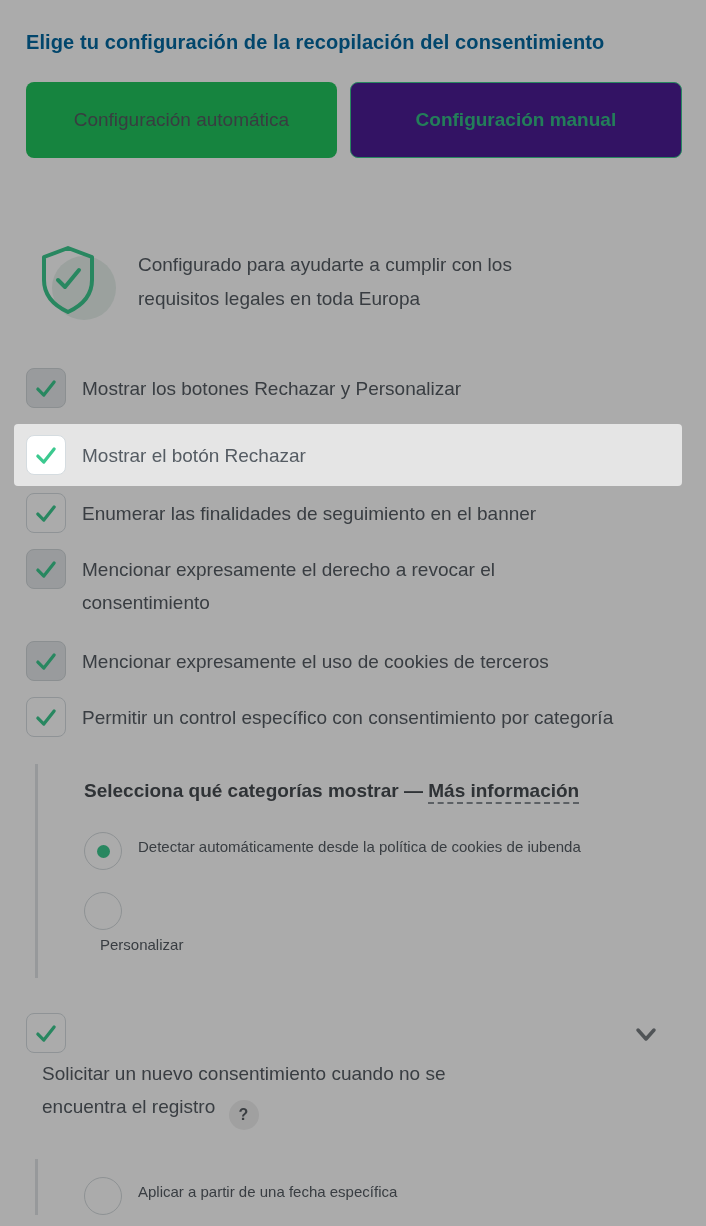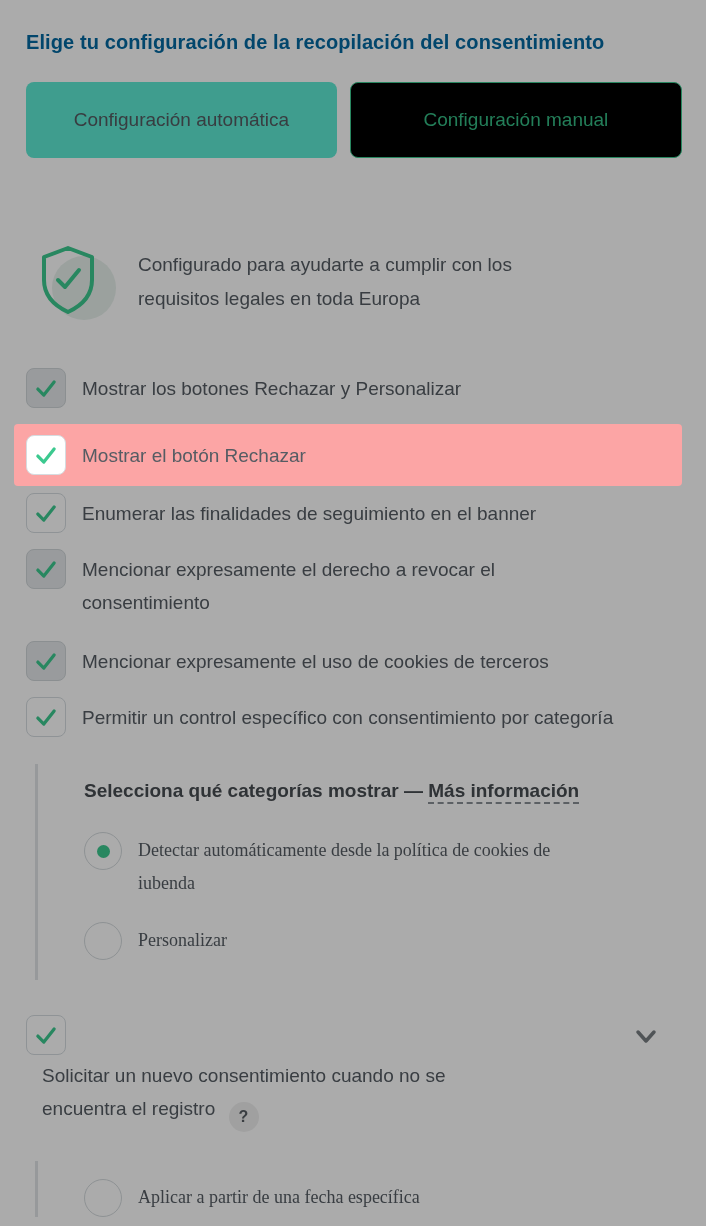--- a/index.html
+++ b/index.html
@@ -24,24 +24,24 @@
     font-size:20px; font-weight:700; color:#0369a1;
     letter-spacing:0.1px; line-height:1.25;
   }
 
   
   .mode-toggle { display:flex; gap:13px; margin-top:27px; }
   .btn {
     height:76px; display:flex; align-items:center; justify-content:center;
     border-radius:8px; font-size:19px; cursor:pointer;
   }
-  .btn-auto { width:337px; background:#5eead4; color:#545b61; border:none; }
+  .btn-auto { width:337px; background:#22c55e; color:#545b61; border:none; }
   .btn-manual {
-    width:360px; background:#000000; border:1.5px solid #3cc98f;
-    color:#35bd85; font-weight:400;
+    width:360px; background:#4c1d95; border:1.5px solid #3cc98f;
+    color:#35bd85; font-weight:700;
   }
 
   
   .compliance { display:flex; margin-top:84px; align-items:flex-start; }
   .shield-wrap { position:relative; width:100px; height:86px; margin-left:12px; flex:none; }
   .shield-halo {
     position:absolute; left:14px; top:14px; width:64px; height:64px;
     border-radius:50%; background:#e7f1ec;
   }
   .shield-wrap svg { position:absolute; left:0; top:0; }
@@ -62,48 +62,48 @@
   .option-label {
     font-size:19px; line-height:33px; margin-left:16px; margin-top:4px; color:#555c63;
   }
   .w500 { max-width:500px; }
   .w540 { max-width:540px; }
   .w470 { max-width:470px; }
 
   
   .option-row.highlighted {
     position:relative; z-index:60;
-    background:#fca5a5; border-radius:4px;
+    background:#e5e5e5; border-radius:4px;
     margin-left:-12px; padding:11px 0 11px 12px; margin-bottom:7px;
   }
 
   
   .subsection {
     border-left:3px solid #e2e5e7;
     margin-left:9px; padding-left:46px;
   }
   .subsection.categories { margin-top:27px; padding-top:14px; padding-bottom:20px; }
   .subsection.reconsent { margin-top:29px; padding-top:18px; }
   .subsection-heading { font-size:19px; font-weight:700; color:#474c51; line-height:26px; }
   .more-info-link {
     color:#474c51; text-decoration:none; cursor:pointer;
     border-bottom:2px dashed #8a9096; padding-bottom:1px;
   }
   .radio-row { display:flex; align-items:flex-start; margin-top:28px; }
-  .radio-row + .radio-row { margin-top:22px; }
+  .radio-row + .radio-row { margin-top:22px;flex-direction:column; }
   .subsection.reconsent .radio-row { margin-top:0; }
   .subsection.reconsent .radio-row + .radio-row { margin-top:19px; }
   .radio {
     width:38px; height:38px; flex:none; border-radius:50%;
     border:1px solid #d4dadd; background:transparent; cursor:pointer;
     display:flex; align-items:center; justify-content:center;
   }
   .radio .dot { width:13px; height:13px; border-radius:50%; background:transparent; }
   .radio.selected .dot { background:#3cc98f; }
-  .radio-label { font-size:18px; line-height:33px; margin-left:16px; margin-top:2px; color:#555c63;font-family:Liberation Serif, serif; }
+  .radio-label { font-size:15px; line-height:26px; margin-left:16px; margin-top:2px; color:#555c63; }
   .w460 { max-width:460px; }
 
   
   .reconsent-row { position:relative; margin-top:35px; margin-bottom:0;flex-direction:column; }
   .help-badge {
     display:inline-flex; width:30px; height:30px; border-radius:50%;
     background:#efefef; color:#575d63; font-weight:700; font-size:16px;
     align-items:center; justify-content:center; vertical-align:-7px; margin-left:8px;
     cursor:pointer;
   }

